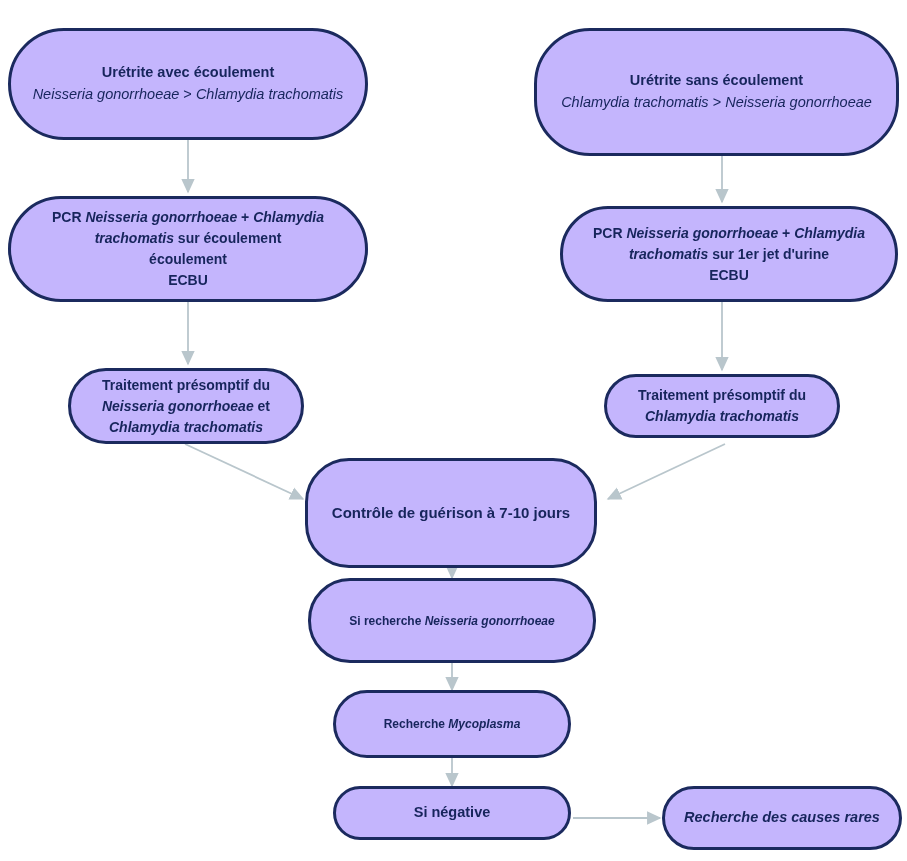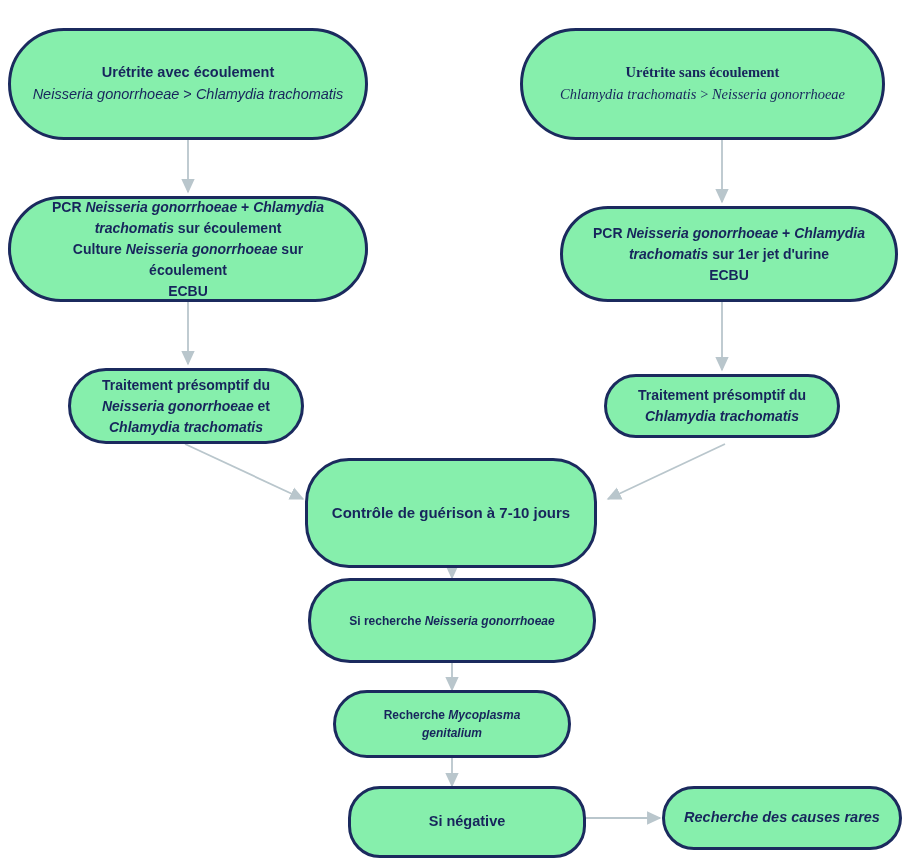--- a/index.html
+++ b/index.html
@@ -14,21 +14,21 @@
     position: relative;
     width: 907px;
     height: 861px;
     background: #ffffff;
     overflow: hidden;
   }
   .node {
     position: absolute;
     box-sizing: border-box;
     border: 3px solid #1b2a5e;
-    background: #86efac;
+    background: #c4b5fd;
     display: flex;
     align-items: center;
     justify-content: center;
     text-align: center;
     color: #17255c;
     font-weight: bold;
     font-size: 14.5px;
     line-height: 1.5;
     padding: 4px 14px;
     z-index: 2;
@@ -79,34 +79,33 @@
 
   <div class="node" style="left:8px; top:28px; width:360px; height:112px; border-radius:56px;">
     <div class="txt">
       <div>Urétrite avec écoulement</div>
       <div>
         <span class="reg">Neisseria gonorrhoeae</span><span style="font-weight:normal;"> &gt; </span><span class="reg">Chlamydia trachomatis</span>
       </div>
     </div>
   </div>
 
-  <div class="node" style="left:520px; top:28px; width:365px; height:112px; border-radius:56px;font-family:Liberation Serif, serif;">
+  <div class="node" style="left:534px; top:28px; width:365px; height:128px; border-radius:56px;">
     <div class="txt">
       <div>Urétrite sans écoulement</div>
       <div>
         <span class="reg">Chlamydia trachomatis</span><span style="font-weight:normal;"> &gt; </span><span class="reg">Neisseria gonorrhoeae</span>
       </div>
     </div>
   </div>
 
   <div class="node" style="left:8px; top:196px; width:360px; height:106px; border-radius:53px; font-size:14px;">
     <div class="txt">
       <div><span>PCR </span><i>Neisseria gonorrhoeae</i><span> + </span><i>Chlamydia</i></div>
       <div><i>trachomatis</i><span> sur écoulement</span></div>
-      <div><span>Culture </span><i>Neisseria gonorrhoeae</i><span> sur</span></div>
       <div>écoulement</div>
       <div>ECBU</div>
     </div>
   </div>
 
   <div class="node" style="left:560px; top:206px; width:338px; height:96px; border-radius:48px; font-size:14px;">
     <div class="txt">
       <div><span>PCR </span><i>Neisseria gonorrhoeae</i><span> + </span><i>Chlamydia</i></div>
       <div><i>trachomatis</i><span> sur 1er jet d'urine</span></div>
       <div>ECBU</div>
@@ -136,25 +135,24 @@
 
   <div class="node" style="left:308px; top:578px; width:288px; height:85px; border-radius:42px; font-size:12px;">
     <div class="txt">
       <div><span>Si recherche </span><i>Neisseria gonorrhoeae</i></div>
     </div>
   </div>
 
   <div class="node" style="left:333px; top:690px; width:238px; height:68px; border-radius:34px; font-size:12px;">
     <div class="txt">
       <div><span>Recherche </span><i>Mycoplasma</i></div>
-      <div><i>genitalium</i></div>
     </div>
   </div>
 
-  <div class="node" style="left:348px; top:786px; width:238px; height:72px; border-radius:32px; font-size:14.5px;">
+  <div class="node" style="left:333px; top:786px; width:238px; height:54px; border-radius:32px; font-size:14.5px;">
     <div class="txt">
       <div>Si négative</div>
     </div>
   </div>
 
   <div class="node" style="left:662px; top:786px; width:240px; height:64px; border-radius:32px; font-size:14.5px;font-style:italic;">
     <div class="txt">
       <div>Recherche des causes rares</div>
     </div>
   </div>

